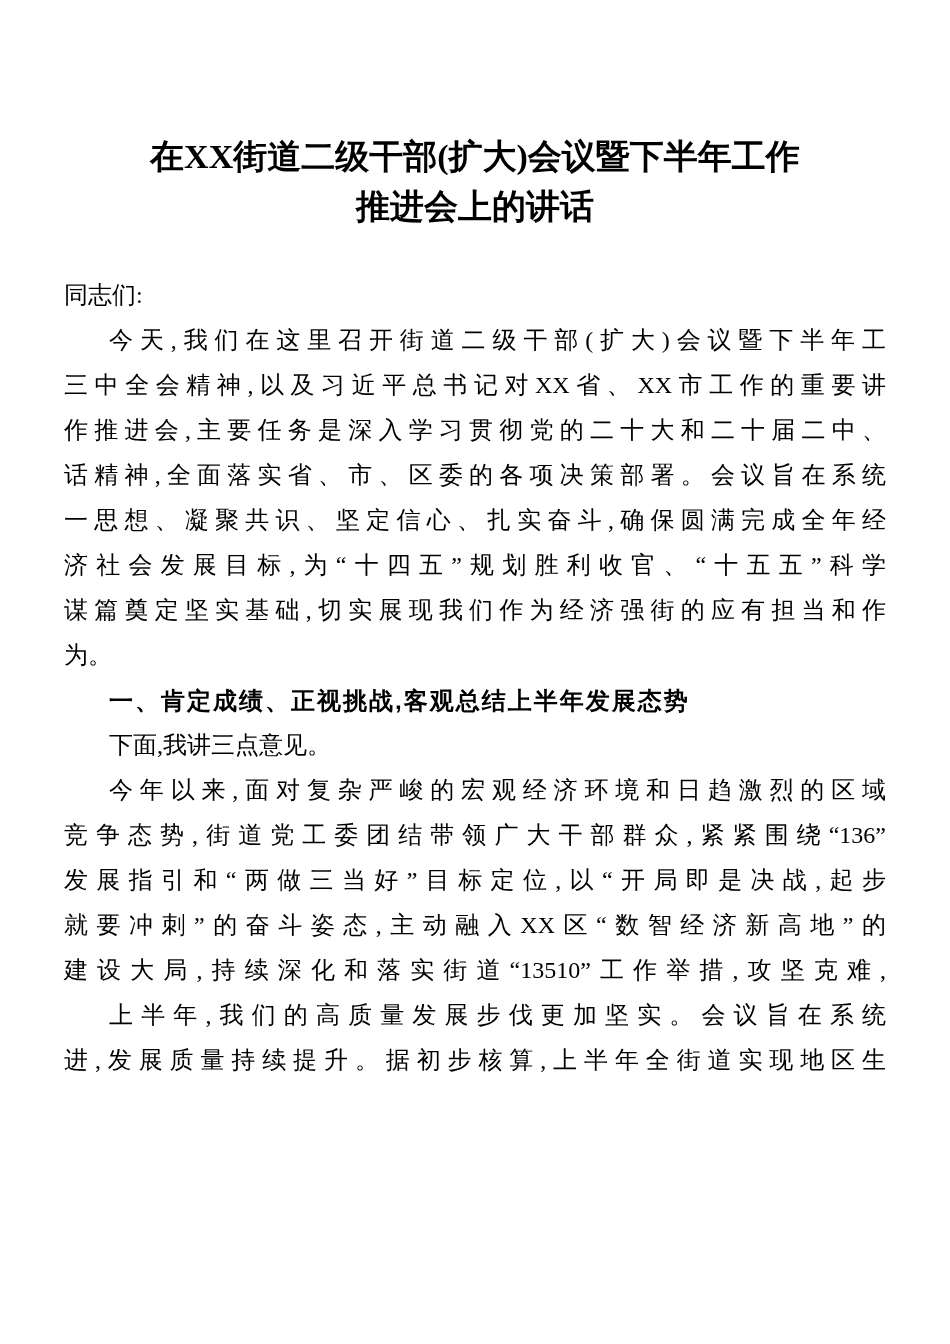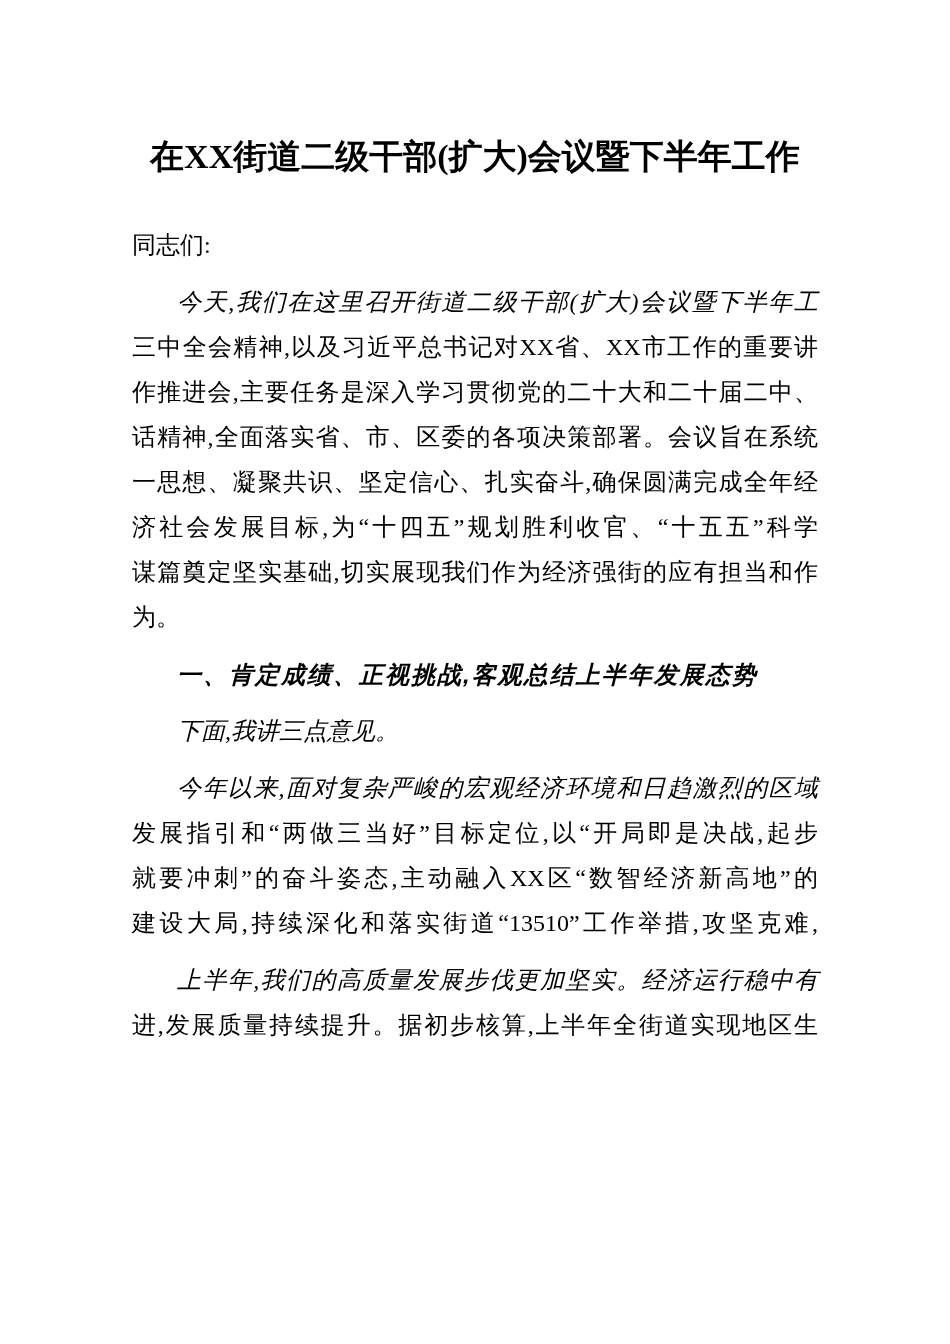--- a/index.html
+++ b/index.html
@@ -9,64 +9,64 @@
   }
   .page {
     position: relative;
     width: 950px;
     height: 1344px;
     background: #ffffff;
     color: #000000;
     overflow: hidden;
   }
   .content {
-    padding: 0 120px;
+    padding: 0 64px;
   }
   .title {
     margin: 132px 0 0 0;
     font-family: "Liberation Serif", "DejaVu Serif", serif;
     font-weight: bold;
     font-size: 34px;
     line-height: 50px;
     text-align: center;
   }
   .body-text {
     margin-top: 41px;
     font-family: "Liberation Serif", "DejaVu Serif", serif;
     font-size: 24px;
     line-height: 45px;
   }
   .paragraph {
-    margin: 12px;
+    margin: 0;
   }
   .line {
     text-align: justify;
     text-align-last: justify;
   }
   .line.ragged {
     text-align-last: left;
   }
   .line.indent {
     padding-left: 45px;
-    font-style: italic;
   }
   .paragraph.heading .line {
     font-family: "Liberation Sans", "DejaVu Sans", sans-serif;
     font-weight: bold;
     letter-spacing: 2px;
   }
 </style>
 </head>
 <body>
 
 <div class="page">
   <div class="content">
 
     <h1 class="title">
       <div class="title-line">在XX街道二级干部(扩大)会议暨下半年工作</div>
+      <div class="title-line">推进会上的讲话</div>
     </h1>
 
     <div class="body-text">
 
       <div class="paragraph">
         <div class="line ragged">同志们:</div>
       </div>
 
       <div class="paragraph">
         <div class="line indent">今天,我们在这里召开街道二级干部(扩大)会议暨下半年工</div>
@@ -82,25 +82,26 @@
       <div class="paragraph heading">
         <div class="line indent ragged">一、肯定成绩、正视挑战,客观总结上半年发展态势</div>
       </div>
 
       <div class="paragraph">
         <div class="line indent ragged">下面,我讲三点意见。</div>
       </div>
 
       <div class="paragraph">
         <div class="line indent">今年以来,面对复杂严峻的宏观经济环境和日趋激烈的区域</div>
+        <div class="line">竞争态势,街道党工委团结带领广大干部群众,紧紧围绕“136”</div>
         <div class="line">发展指引和“两做三当好”目标定位,以“开局即是决战,起步</div>
         <div class="line">就要冲刺”的奋斗姿态,主动融入XX区“数智经济新高地”的</div>
         <div class="line">建设大局,持续深化和落实街道“13510”工作举措,攻坚克难,</div>
       </div>
 
       <div class="paragraph">
-        <div class="line indent">上半年,我们的高质量发展步伐更加坚实。经济运行稳中有</div>
+        <div class="line indent">上半年,我们的高质量发展步伐更加坚实。会议旨在系统</div>
         <div class="line">进,发展质量持续提升。据初步核算,上半年全街道实现地区生</div>
       </div>
 
     </div>
   </div>
 </div>
 
 </body></html>

